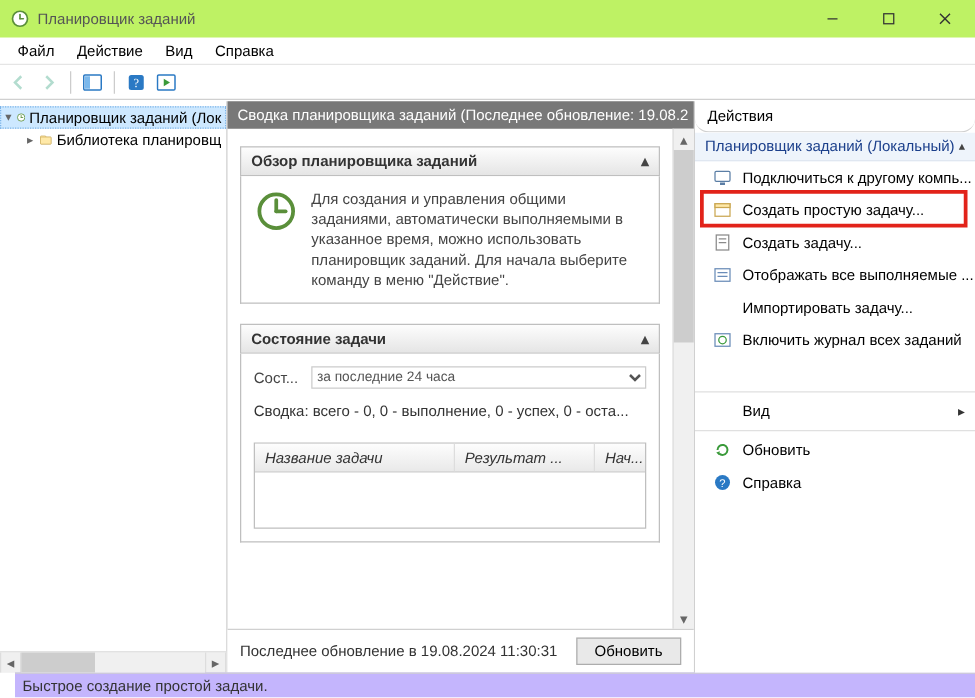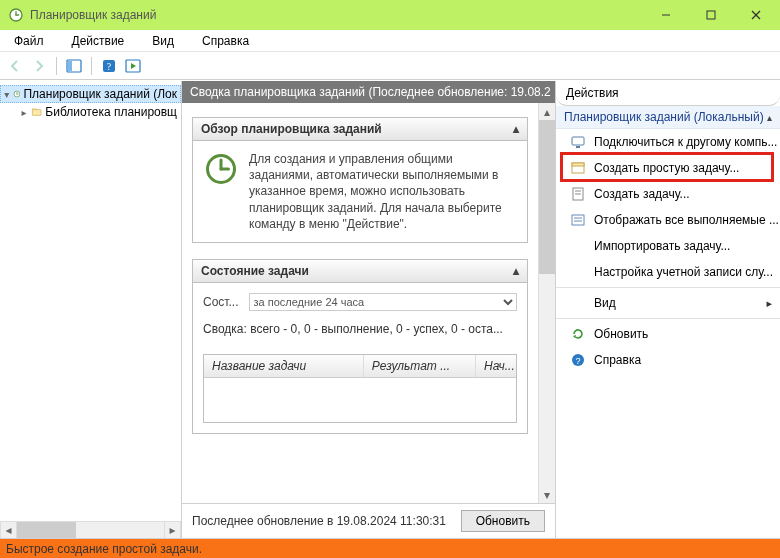--- a/index.html
+++ b/index.html
@@ -25,21 +25,21 @@
   }
   .titlebar .app-icon { width: 16px; height: 16px; margin-right: 6px; }
   .titlebar .title { flex: 1; color: #555; }
   .win-btn { width: 45px; height: 30px; display: flex; align-items: center; justify-content: center; color: #333; }
   
   .menubar {
     height: 22px;
     display: flex;
     align-items: center;
     padding: 0 6px;
-    gap: 12px;
+    gap: 2px;
     border-bottom: 1px solid #e5e5e5;
   }
   .menubar .menu-item { padding: 2px 8px; }
   
   .toolbar {
     height: 28px;
     display: flex;
     align-items: center;
     padding: 0 4px;
     gap: 2px;
@@ -187,21 +187,22 @@
     border:3px solid #e2231a;
     position:absolute;
     pointer-events:none;
   }
   .statusbar {
     height:20px;
     border-top:1px solid #d0d0d0;
     display:flex; align-items:center;
     padding:0 6px;
     color:#333;
-    background:#f97316;
+    background:#c4b5fd;
+    margin-left:12px;
   }
   
   .clock-svg circle{fill:#fff;stroke:#5a8f3a;stroke-width:2;}
   .clock-svg line{stroke:#5a8f3a;stroke-width:2;stroke-linecap:round;}
 </style>
 </head>
 <body>
 
 <div class="titlebar">
   <span class="app-icon">
@@ -405,22 +406,30 @@
               <line x1="4" y1="9" x2="12" y2="9" stroke="#6a8cb8"></line>
             </svg>
           </span>
         <span>Отображать все выполняемые ...</span>
       </div>
       <div class="action-item">
         <span class="ico"></span>
         <span>Импортировать задачу...</span>
       </div>
       <div class="action-item">
+        <span class="ico">
+            <svg width="16" height="16" viewBox="0 0 16 16">
+              <rect x="2" y="3" width="12" height="10" fill="#fff" stroke="#6a8cb8"></rect>
+              <circle cx="8" cy="8" r="3" fill="none" stroke="#3a9a3a"></circle>
+            </svg>
+          </span>
+        <span>Включить журнал всех заданий</span>
+      </div>
+      <div class="action-item">
         <span class="ico"></span>
-        <span>Настройка учетной записи слу...</span>
       </div>
       <div class="action-sep"></div>
       <div class="action-item">
         <span class="ico"></span>
         <span>Вид</span>
         <span class="sub">▸</span>
       </div>
       <div class="action-sep"></div>
       <div class="action-item">
         <span class="ico">

